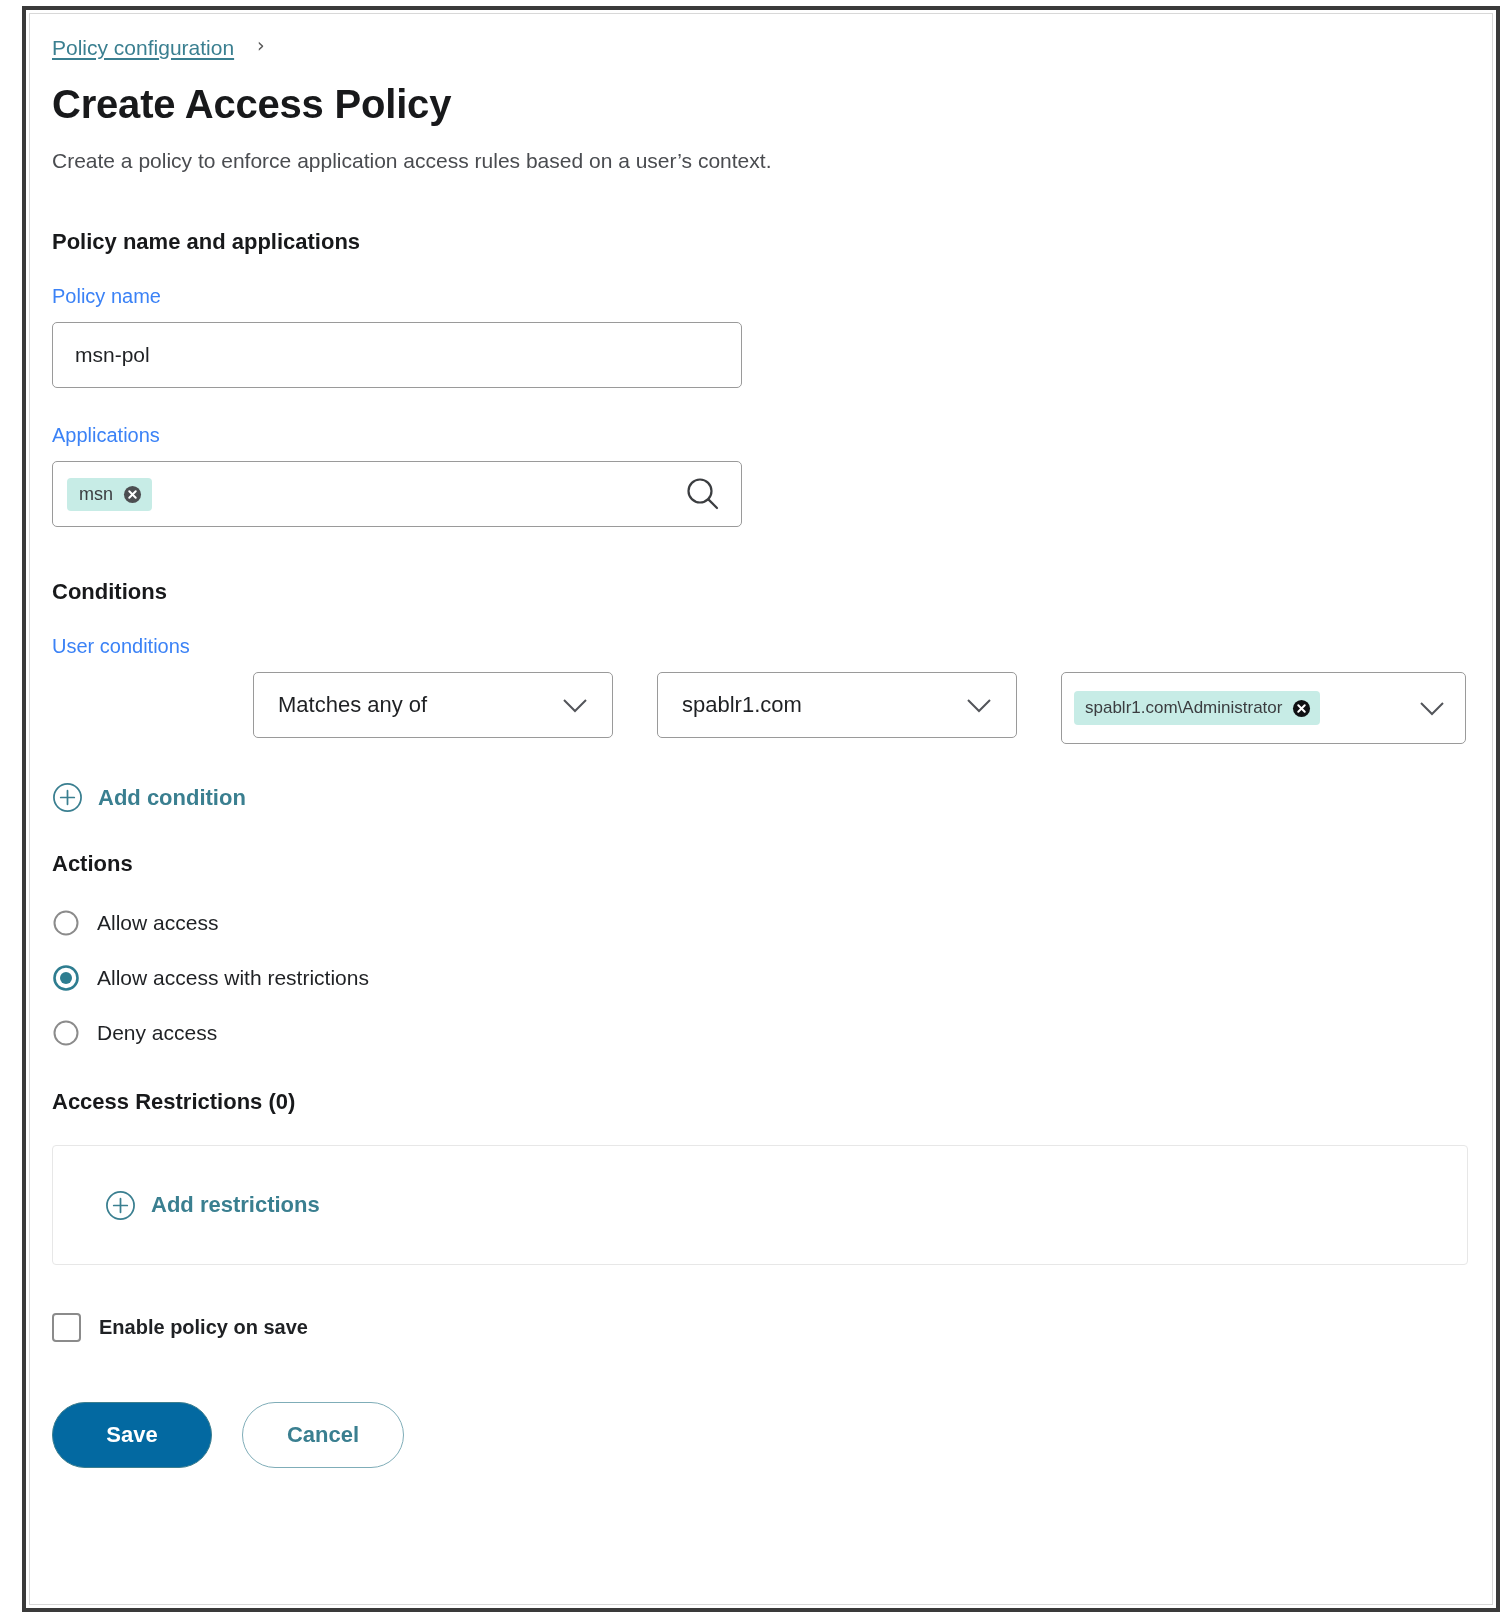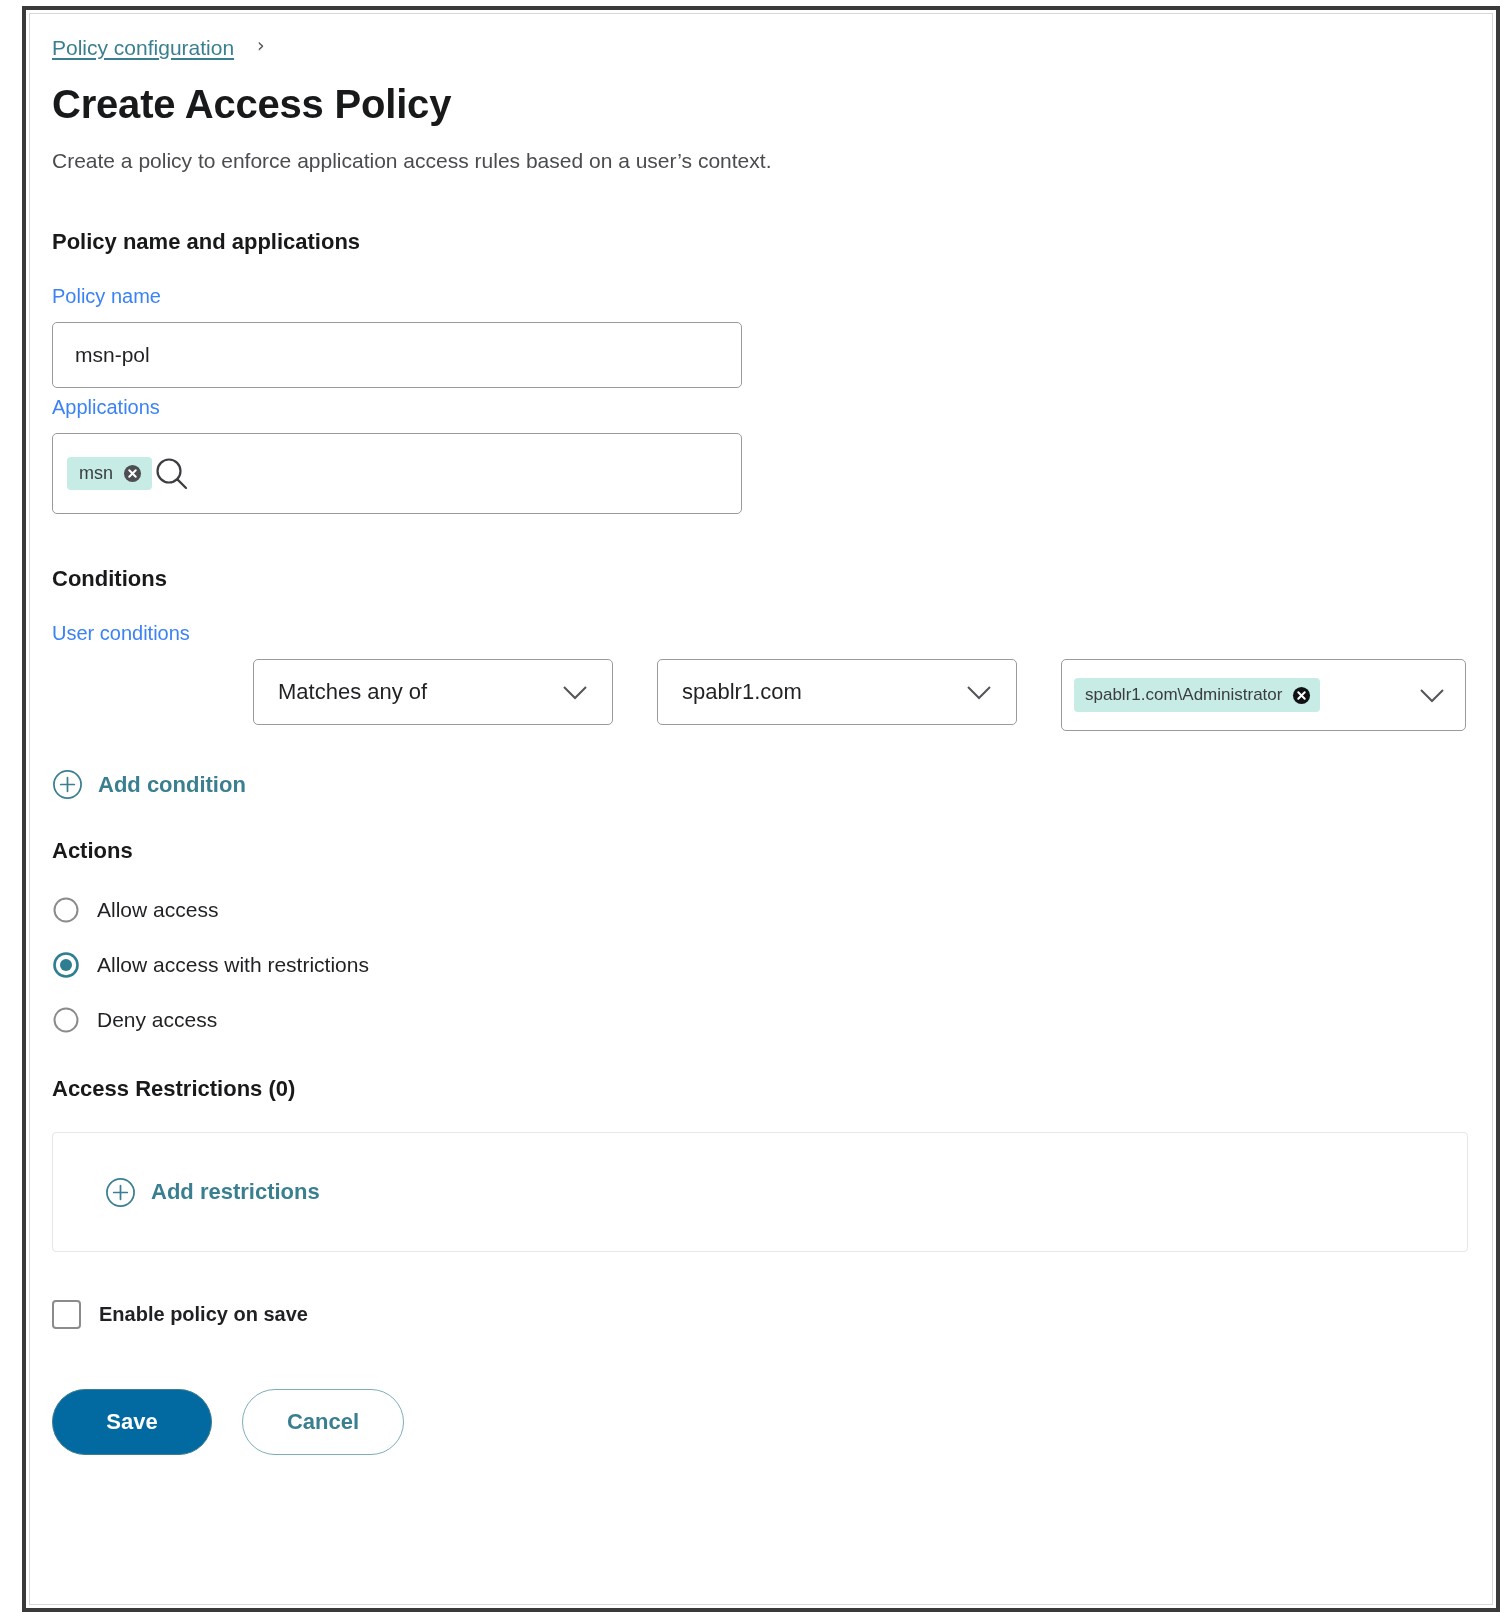--- a/index.html
+++ b/index.html
@@ -107,26 +107,27 @@
     padding: 0 22px;
     font-size: 21px;
     color: #1f2124;
     cursor: text;
   }
 
   
   .search-box {
     box-sizing: border-box;
     width: 690px;
-    height: 81px;
+    height: 66px;
     border: 1px solid #9a9a9a;
     border-radius: 5px;
     background: #ffffff;
     display: flex;
     align-items: center;
+    justify-content: space-between;
     padding: 0 18px 0 14px;
     cursor: text;
   }
   .chip {
     display: inline-flex;
     align-items: center;
     gap: 10px;
     background: #c7ece6;
     border-radius: 4px;
     padding: 6px 10px 6px 12px;
@@ -275,21 +276,21 @@
     <div style="margin-top:56px;">
       <h2 class="section-heading">Policy name and applications</h2>
 
       <div style="margin-top:30px;">
         <div class="field-label">Policy name</div>
         <div class="text-input" style="margin-top:14px;">
           <span>msn-pol</span>
         </div>
       </div>
 
-      <div style="margin-top:8px;">
+      <div style="margin-top:36px;">
         <div class="field-label">Applications</div>
         <div class="search-box" style="margin-top:14px;">
           <span class="chip">
             <span>msn</span>
             <svg class="chip-x" viewBox="0 0 20 20">
               <circle cx="10" cy="10" r="9" fill="#4c4e51"></circle>
               <path d="M6.6 6.6 L13.4 13.4 M13.4 6.6 L6.6 13.4" stroke="#ffffff" stroke-width="2.1" stroke-linecap="round"></path>
             </svg>
           </span>
           <svg class="search-icon" viewBox="0 0 40 40">

